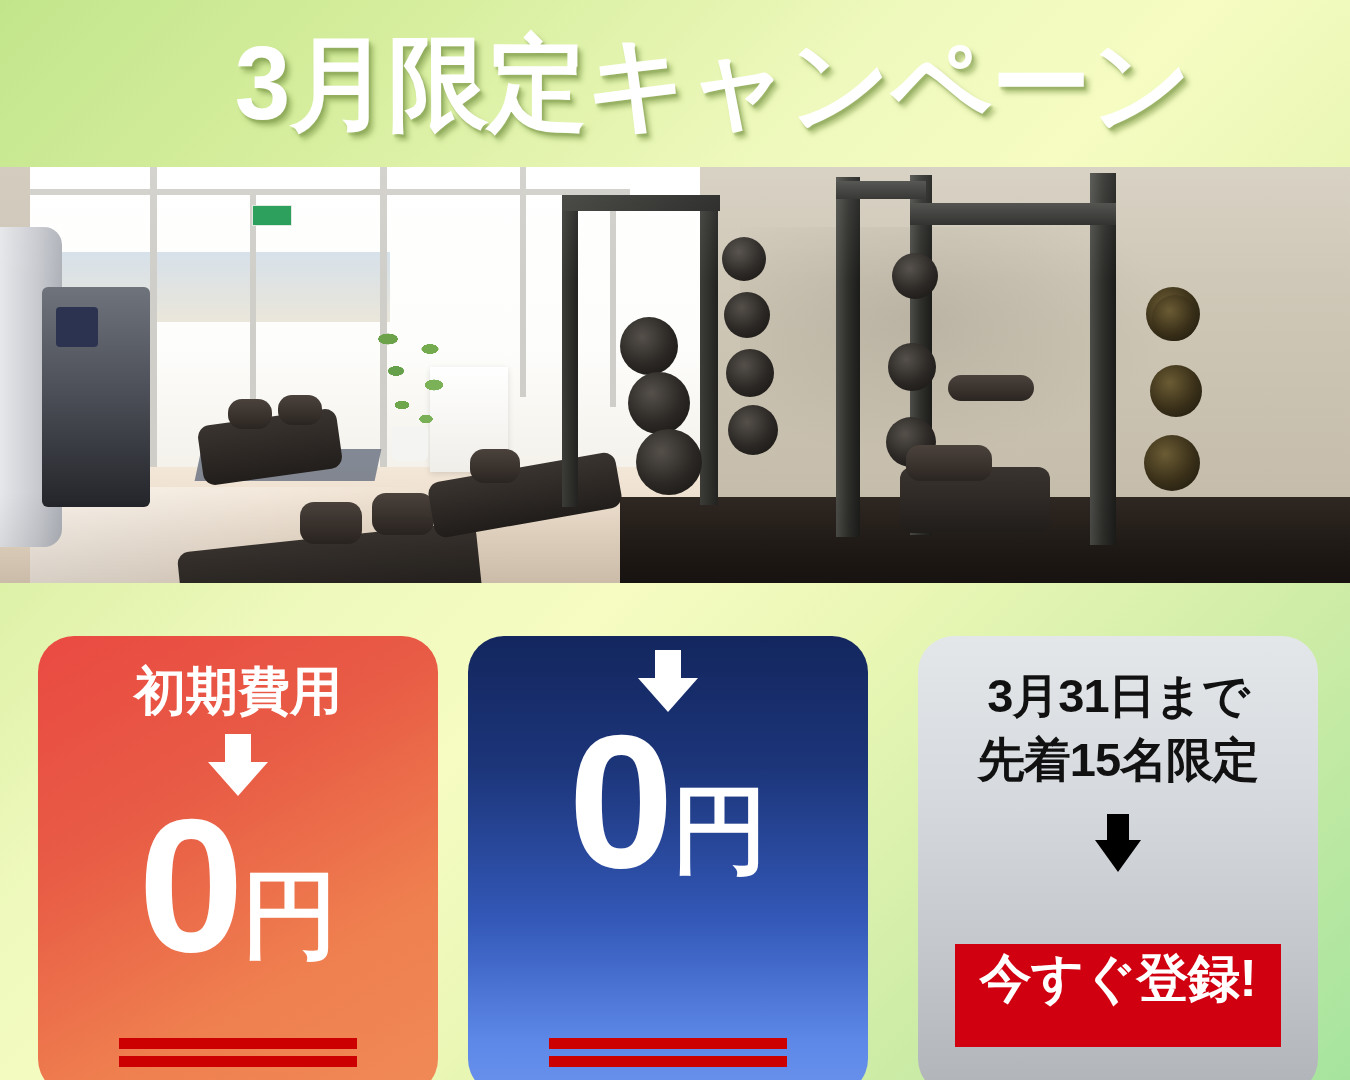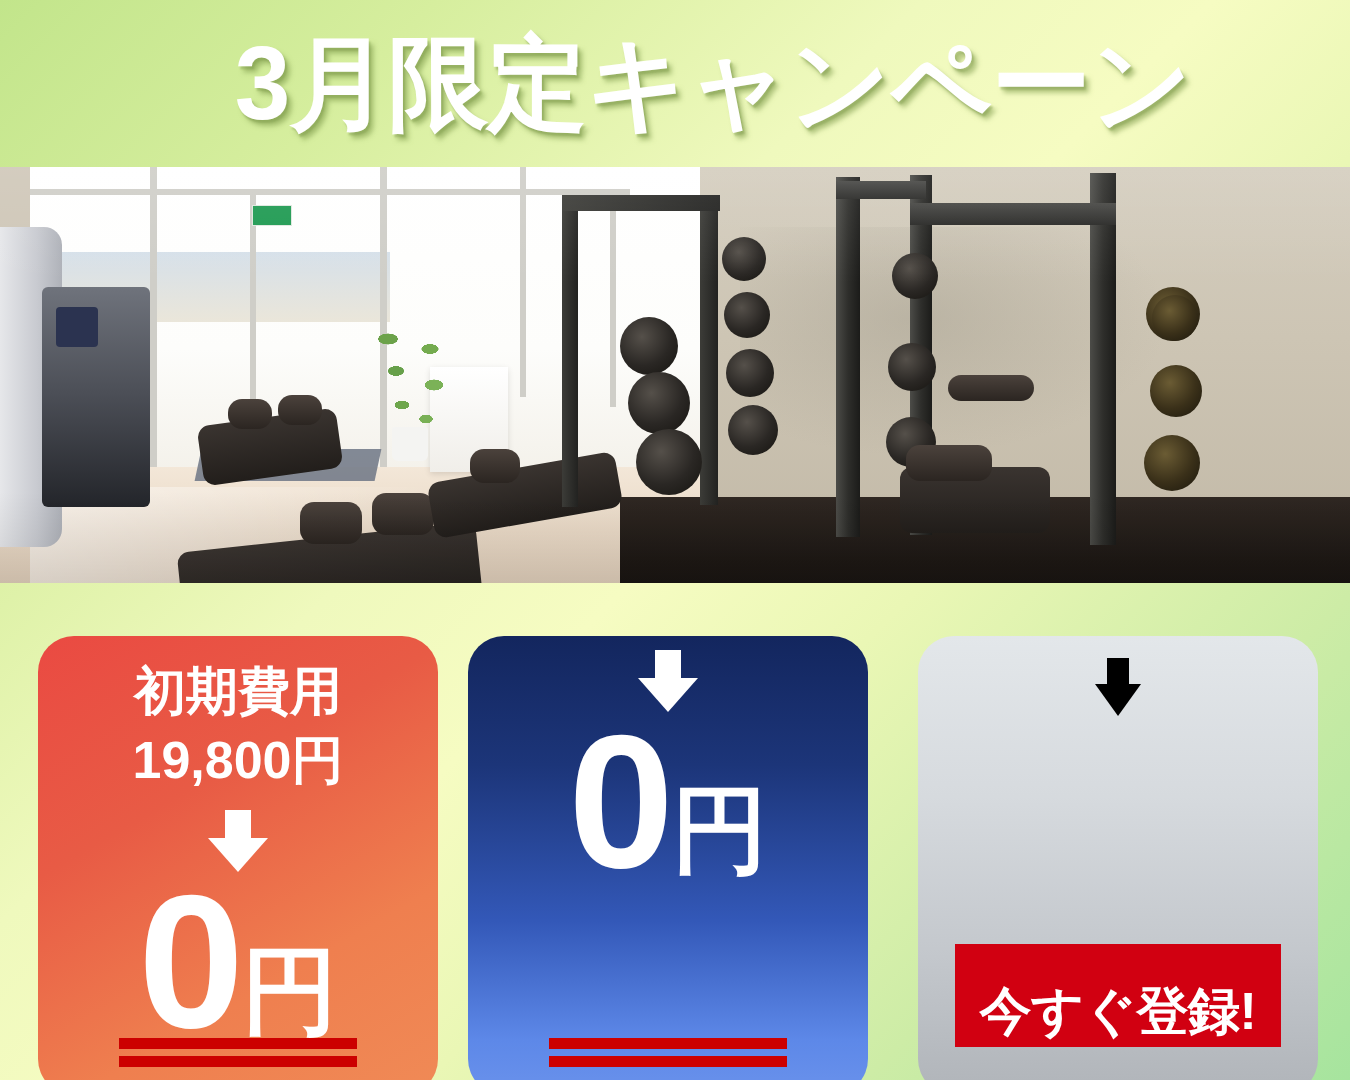--- a/index.html
+++ b/index.html
@@ -371,21 +371,21 @@
 
   .cta {
     position: absolute;
     bottom: 48px;
     left: 50%;
     transform: translateX(-50%);
     width: 326px;
     height: 103px;
     background: #d10011;
     display: flex;
-    align-items: flex-end;
+    align-items: flex-start;
     justify-content: center;
   }
   .cta-label {
     font-size: 52px;
     font-weight: bold;
     color: #ffffff;
     white-space: nowrap;
     letter-spacing: -0.5px;
   }
 </style>
@@ -462,21 +462,20 @@
 
       <div class="photo-overlay-shadow"></div>
     </div>
   </div>
 
   <div class="cards">
 
     <div class="card card-1">
       <div class="card-inner">
         <div class="card-head c1-head">初期費用</div>
-        <div class="c1-price">19,800円</div>
         <div class="arrow arrow-white">
           <span class="shaft"></span>
           <span class="head"></span>
         </div>
         <div class="zero-row">
           <span class="zero-num">0</span>
           <span class="zero-yen">円</span>
         </div>
         <div class="underline-wrap">
           <div class="underline-bar"></div>
@@ -497,20 +496,22 @@
         </div>
         <div class="underline-wrap">
           <div class="underline-bar"></div>
           <div class="underline-bar"></div>
         </div>
       </div>
     </div>
 
     <div class="card card-3">
       <div class="card-inner">
+        <div class="card-head c3-head">3月31日まで</div>
+        <div class="c3-head2">先着15名限定</div>
         <div class="arrow arrow-black">
           <span class="shaft"></span>
           <span class="head"></span>
         </div>
         <div class="cta">
           <span class="cta-label">今すぐ登録!</span>
         </div>
       </div>
     </div>
 

